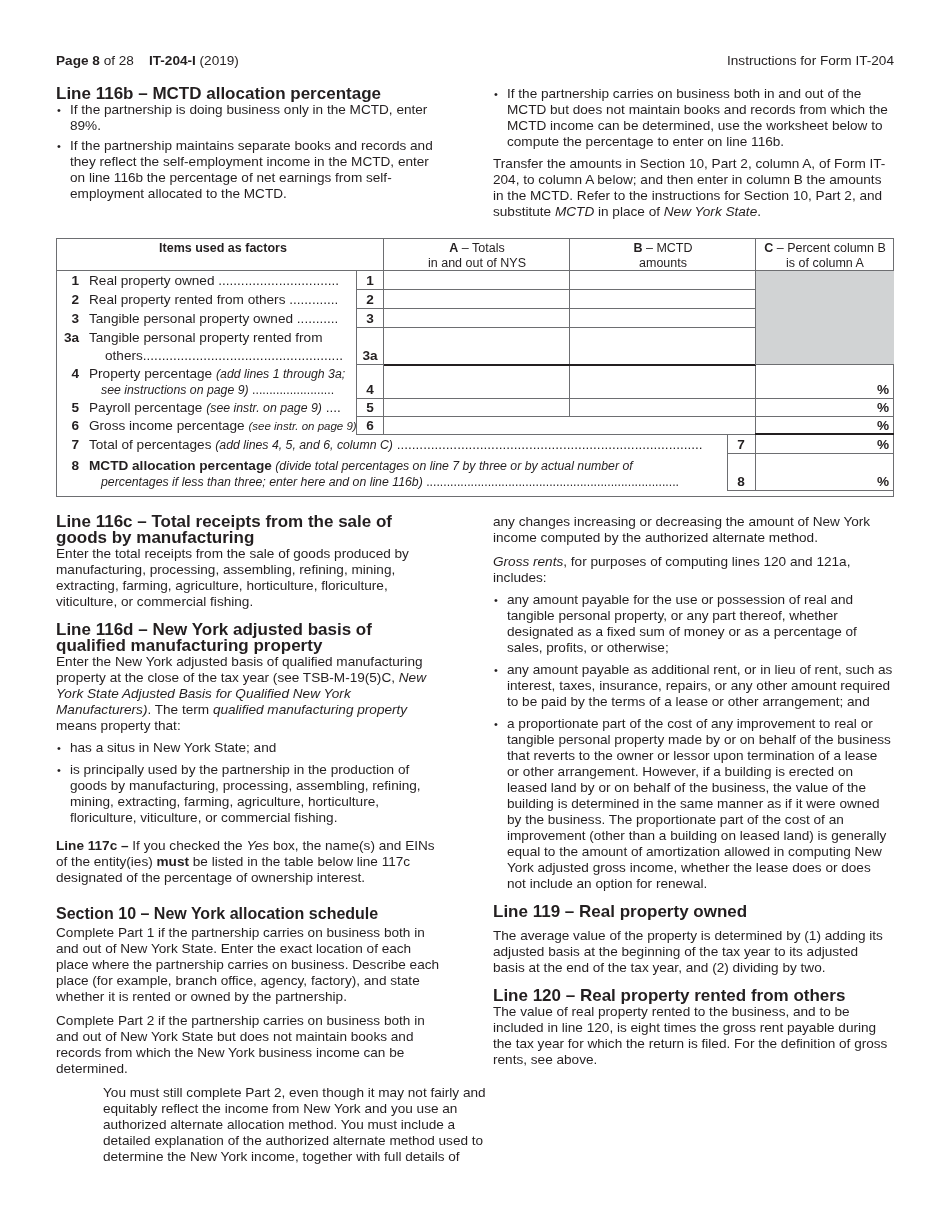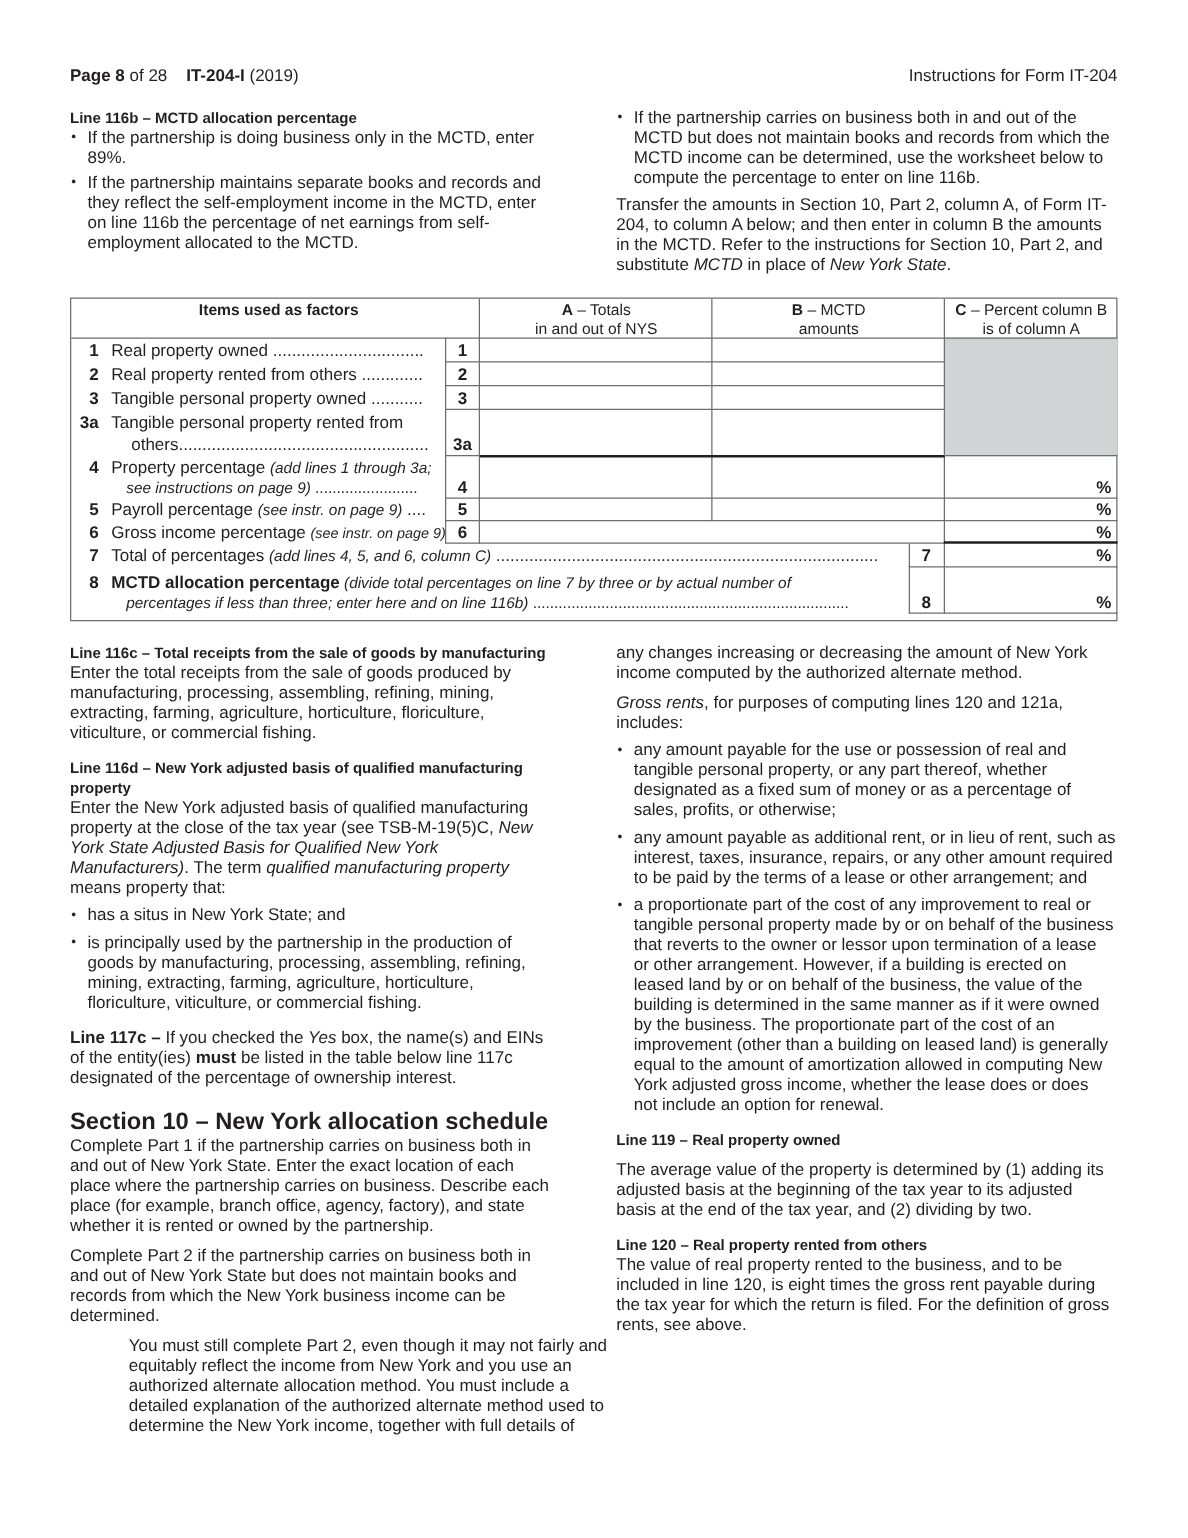--- a/index.html
+++ b/index.html
@@ -6,22 +6,22 @@
   body { width: 950px; height: 1230px; position: relative; overflow: hidden;
          font-family: "Liberation Sans", sans-serif; color: #231f20; font-size: 13.6px; line-height: 16px; }
   .abs { position: absolute; }
   .hdr-left { left: 56px; top: 53px; font-size: 13.6px; }
   .hdr-right { right: 56px; top: 53px; font-size: 13.6px; text-align: right; }
   b, .b { font-weight: bold; }
   i, .i { font-style: italic; }
   .col { position: absolute; width: 386px; }
   .col-left { left: 56px; }
   .col-right { left: 493px; width: 400px; }
-  h3 { font-size: 12px; font-weight: bold; margin: 0; line-height: 16px; }
-  h2 { font-size: 19px; font-weight: bold; margin: 0; line-height: 22px; }
+  h3 { font-size: 17px; font-weight: bold; margin: 0; line-height: 16px; }
+  h2 { font-size: 16px; font-weight: bold; margin: 0; line-height: 22px; }
   p { margin: 0; }
   ul { list-style: none; margin: 0; padding: 0; }
   ul li { position: relative; padding-left: 14px; }
   ul li::before { content: "•"; position: absolute; left: 1px; top: 0; font-size: 11px; }
   .gap6 { height: 6px; }
   .gap8 { height: 8px; }
   .gap12 { height: 12px; }
 
   
   .tbl { position: absolute; left: 56px; top: 238px; width: 838px; height: 259px; border: 1px solid #6d6e71; box-sizing: border-box; }

